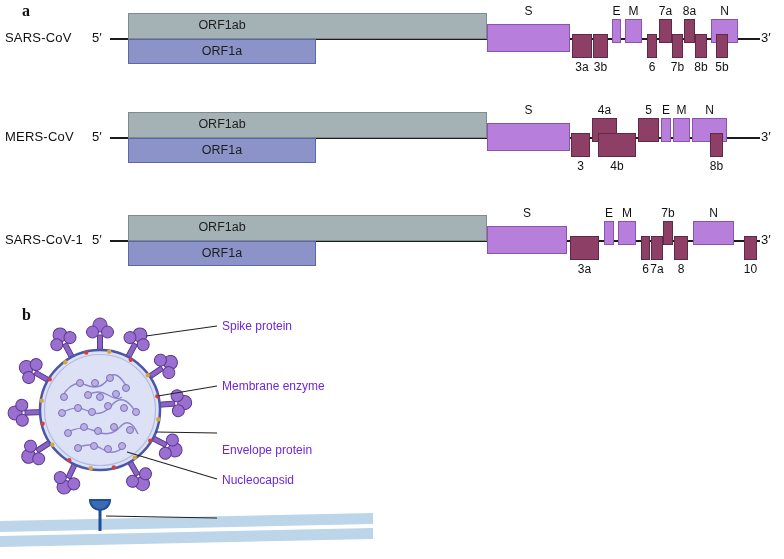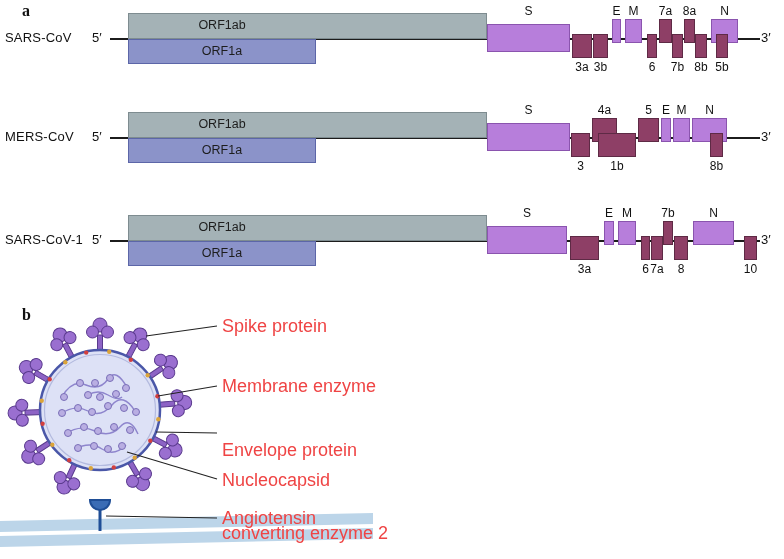--- a/index.html
+++ b/index.html
@@ -13,21 +13,21 @@
   .prime{position:absolute;top:29px;font-size:13px;color:#111}
   .five{left:92px}
   .three{left:761px}
   .baseline{position:absolute;left:110px;top:37px;width:650px;height:1.6px;background:#1c1c1c;z-index:1}
   .track{position:absolute;left:0;top:0;width:784px;height:76px}
   .gbox{position:absolute;border:1px solid #444;z-index:2}
   .gene-label{position:absolute;width:40px;text-align:center;font-size:12px;color:#111;z-index:3;line-height:14px}
   .inside-label{position:absolute;width:90px;text-align:center;font-size:12.5px;color:#1d1d1d;z-index:3;line-height:15px}
   #panel-b{position:absolute;left:0;top:309px;width:784px;height:250px}
   #virus-svg{position:absolute;left:0;top:0}
-  .vlabel{position:absolute;font-size:18px;color:#ef4444;line-height:15px;z-index:4}
+  .vlabel{position:absolute;font-size:12px;color:#6d28d9;line-height:15px;z-index:4}
   .vlabel.wrap{width:170px}
 </style>
 </head>
 <body>
 
 <div id="stage">
 
   <div class="panel-tag" style="left:22px;top:2px">a</div>
 
   <div id="panel-a">
@@ -78,21 +78,21 @@
           <div class="inside-label" style="left: 177px; top: 17px;">ORF1ab</div>
           <div class="gbox" style="left: 128px; top: 38px; width: 188px; height: 25px; background: rgb(139, 147, 201); border-color: rgb(92, 102, 168);"></div>
           <div class="inside-label" style="left: 177px; top: 42.5px;">ORF1a</div>
           <div class="gbox" style="left: 487px; top: 23px; width: 83px; height: 28px; background: rgb(183, 126, 219); border-color: rgb(138, 84, 174);"></div>
           <div class="gene-label" style="left: 508.5px; top: 3px;">S</div>
           <div class="gbox" style="left: 571px; top: 33px; width: 19px; height: 24px; background: rgb(142, 63, 102); border-color: rgb(94, 42, 69);"></div>
           <div class="gene-label" style="left: 560.5px; top: 59px;">3</div>
           <div class="gbox" style="left: 592px; top: 18px; width: 25px; height: 24px; background: rgb(142, 63, 102); border-color: rgb(94, 42, 69);"></div>
           <div class="gene-label" style="left: 584.5px; top: 3px;">4a</div>
           <div class="gbox" style="left: 598px; top: 33px; width: 38px; height: 24px; background: rgb(142, 63, 102); border-color: rgb(94, 42, 69);"></div>
-          <div class="gene-label" style="left: 597px; top: 59px;">1b</div>
+          <div class="gene-label" style="left: 597px; top: 59px;">4b</div>
           <div class="gbox" style="left: 638px; top: 18px; width: 21px; height: 24px; background: rgb(142, 63, 102); border-color: rgb(94, 42, 69);"></div>
           <div class="gene-label" style="left: 628.5px; top: 3px;">5</div>
           <div class="gbox" style="left: 661px; top: 18px; width: 10px; height: 24px; background: rgb(183, 126, 219); border-color: rgb(138, 84, 174);"></div>
           <div class="gene-label" style="left: 646px; top: 3px;">E</div>
           <div class="gbox" style="left: 673px; top: 18px; width: 17px; height: 24px; background: rgb(183, 126, 219); border-color: rgb(138, 84, 174);"></div>
           <div class="gene-label" style="left: 661.5px; top: 3px;">M</div>
           <div class="gbox" style="left: 692px; top: 18px; width: 35px; height: 24px; background: rgb(183, 126, 219); border-color: rgb(138, 84, 174);"></div>
           <div class="gene-label" style="left: 689.5px; top: 3px;">N</div>
           <div class="gbox" style="left: 710px; top: 33px; width: 13px; height: 24px; background: rgb(142, 63, 102); border-color: rgb(94, 42, 69);"></div>
           <div class="gene-label" style="left: 696.5px; top: 59px;">8b</div>
@@ -230,16 +230,15 @@
         <line x1="156" y1="123" x2="217" y2="124"></line>
         <line x1="127" y1="143" x2="217" y2="170"></line>
         <line x1="106" y1="207" x2="217" y2="209"></line>
       </g>
     </svg>
 
     <div class="vlabel" style="left:222px;top:10px">Spike protein</div>
     <div class="vlabel" style="left:222px;top:70px">Membrane enzyme</div>
     <div class="vlabel" style="left:222px;top:134px">Envelope protein</div>
     <div class="vlabel" style="left:222px;top:164px">Nucleocapsid</div>
-    <div class="vlabel wrap" style="left:222px;top:202px">Angiotensin converting enzyme 2</div>
   </div>
 
 </div>
 
 </body></html>

